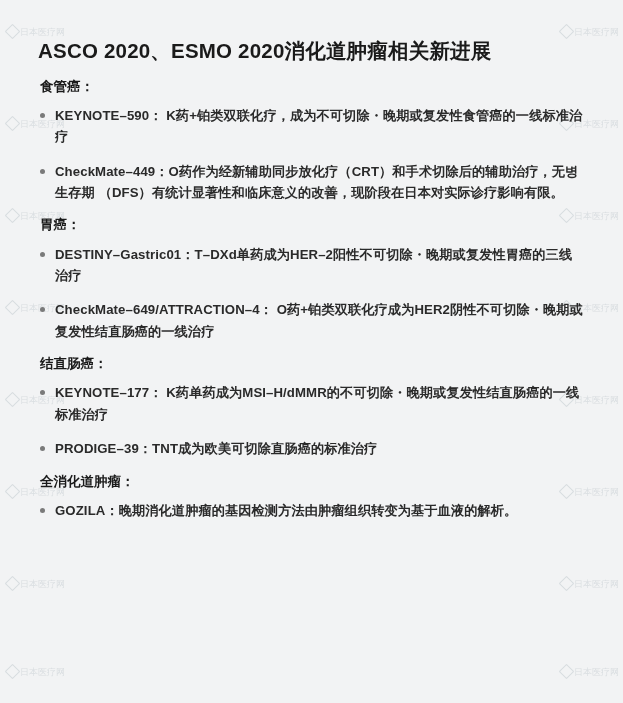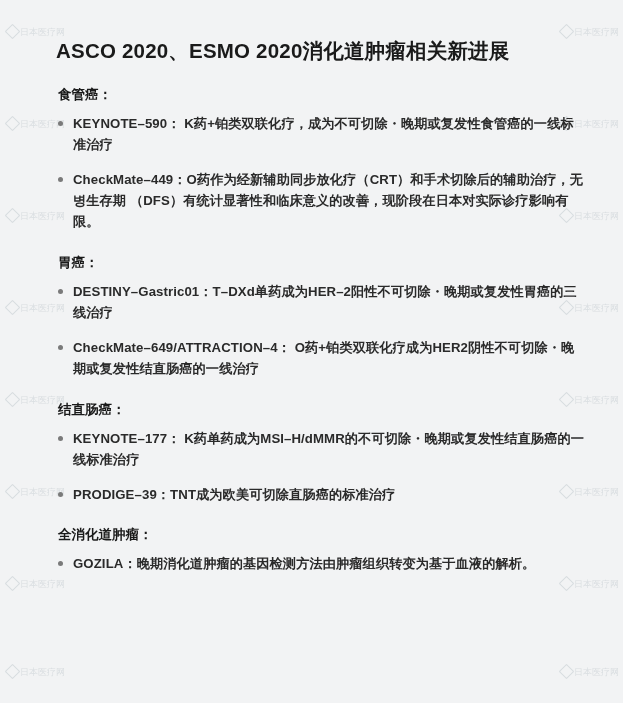--- a/index.html
+++ b/index.html
@@ -53,33 +53,33 @@
     position: absolute;
     left: 1px; top: 0px;
     width: 9px; height: 9px;
     border: 1.4px solid #d6dbde;
     border-radius: 1px;
     transform: rotate(45deg);
   }
   .content {
     position: relative;
     z-index: 2;
-    padding: 34px 38px 0 56px;
+    padding: 34px 38px 0 38px;
     box-sizing: border-box;
   }
   .doc-title {
     font-size: 20.5px;
     font-weight: bold;
     letter-spacing: 0.2px;
     color: #1a1a1a;
     margin: 4px 0 0 0;
     line-height: 1.3;
   }
   .section {
-    margin-top: 20px;
+    margin-top: 12px;
   }
   .section-title {
     font-size: 13.5px;
     font-weight: bold;
     color: #1a1a1a;
     margin: 0 0 8px 2px;
     line-height: 1.5;
   }
   ul.bullets {
     list-style: none;

